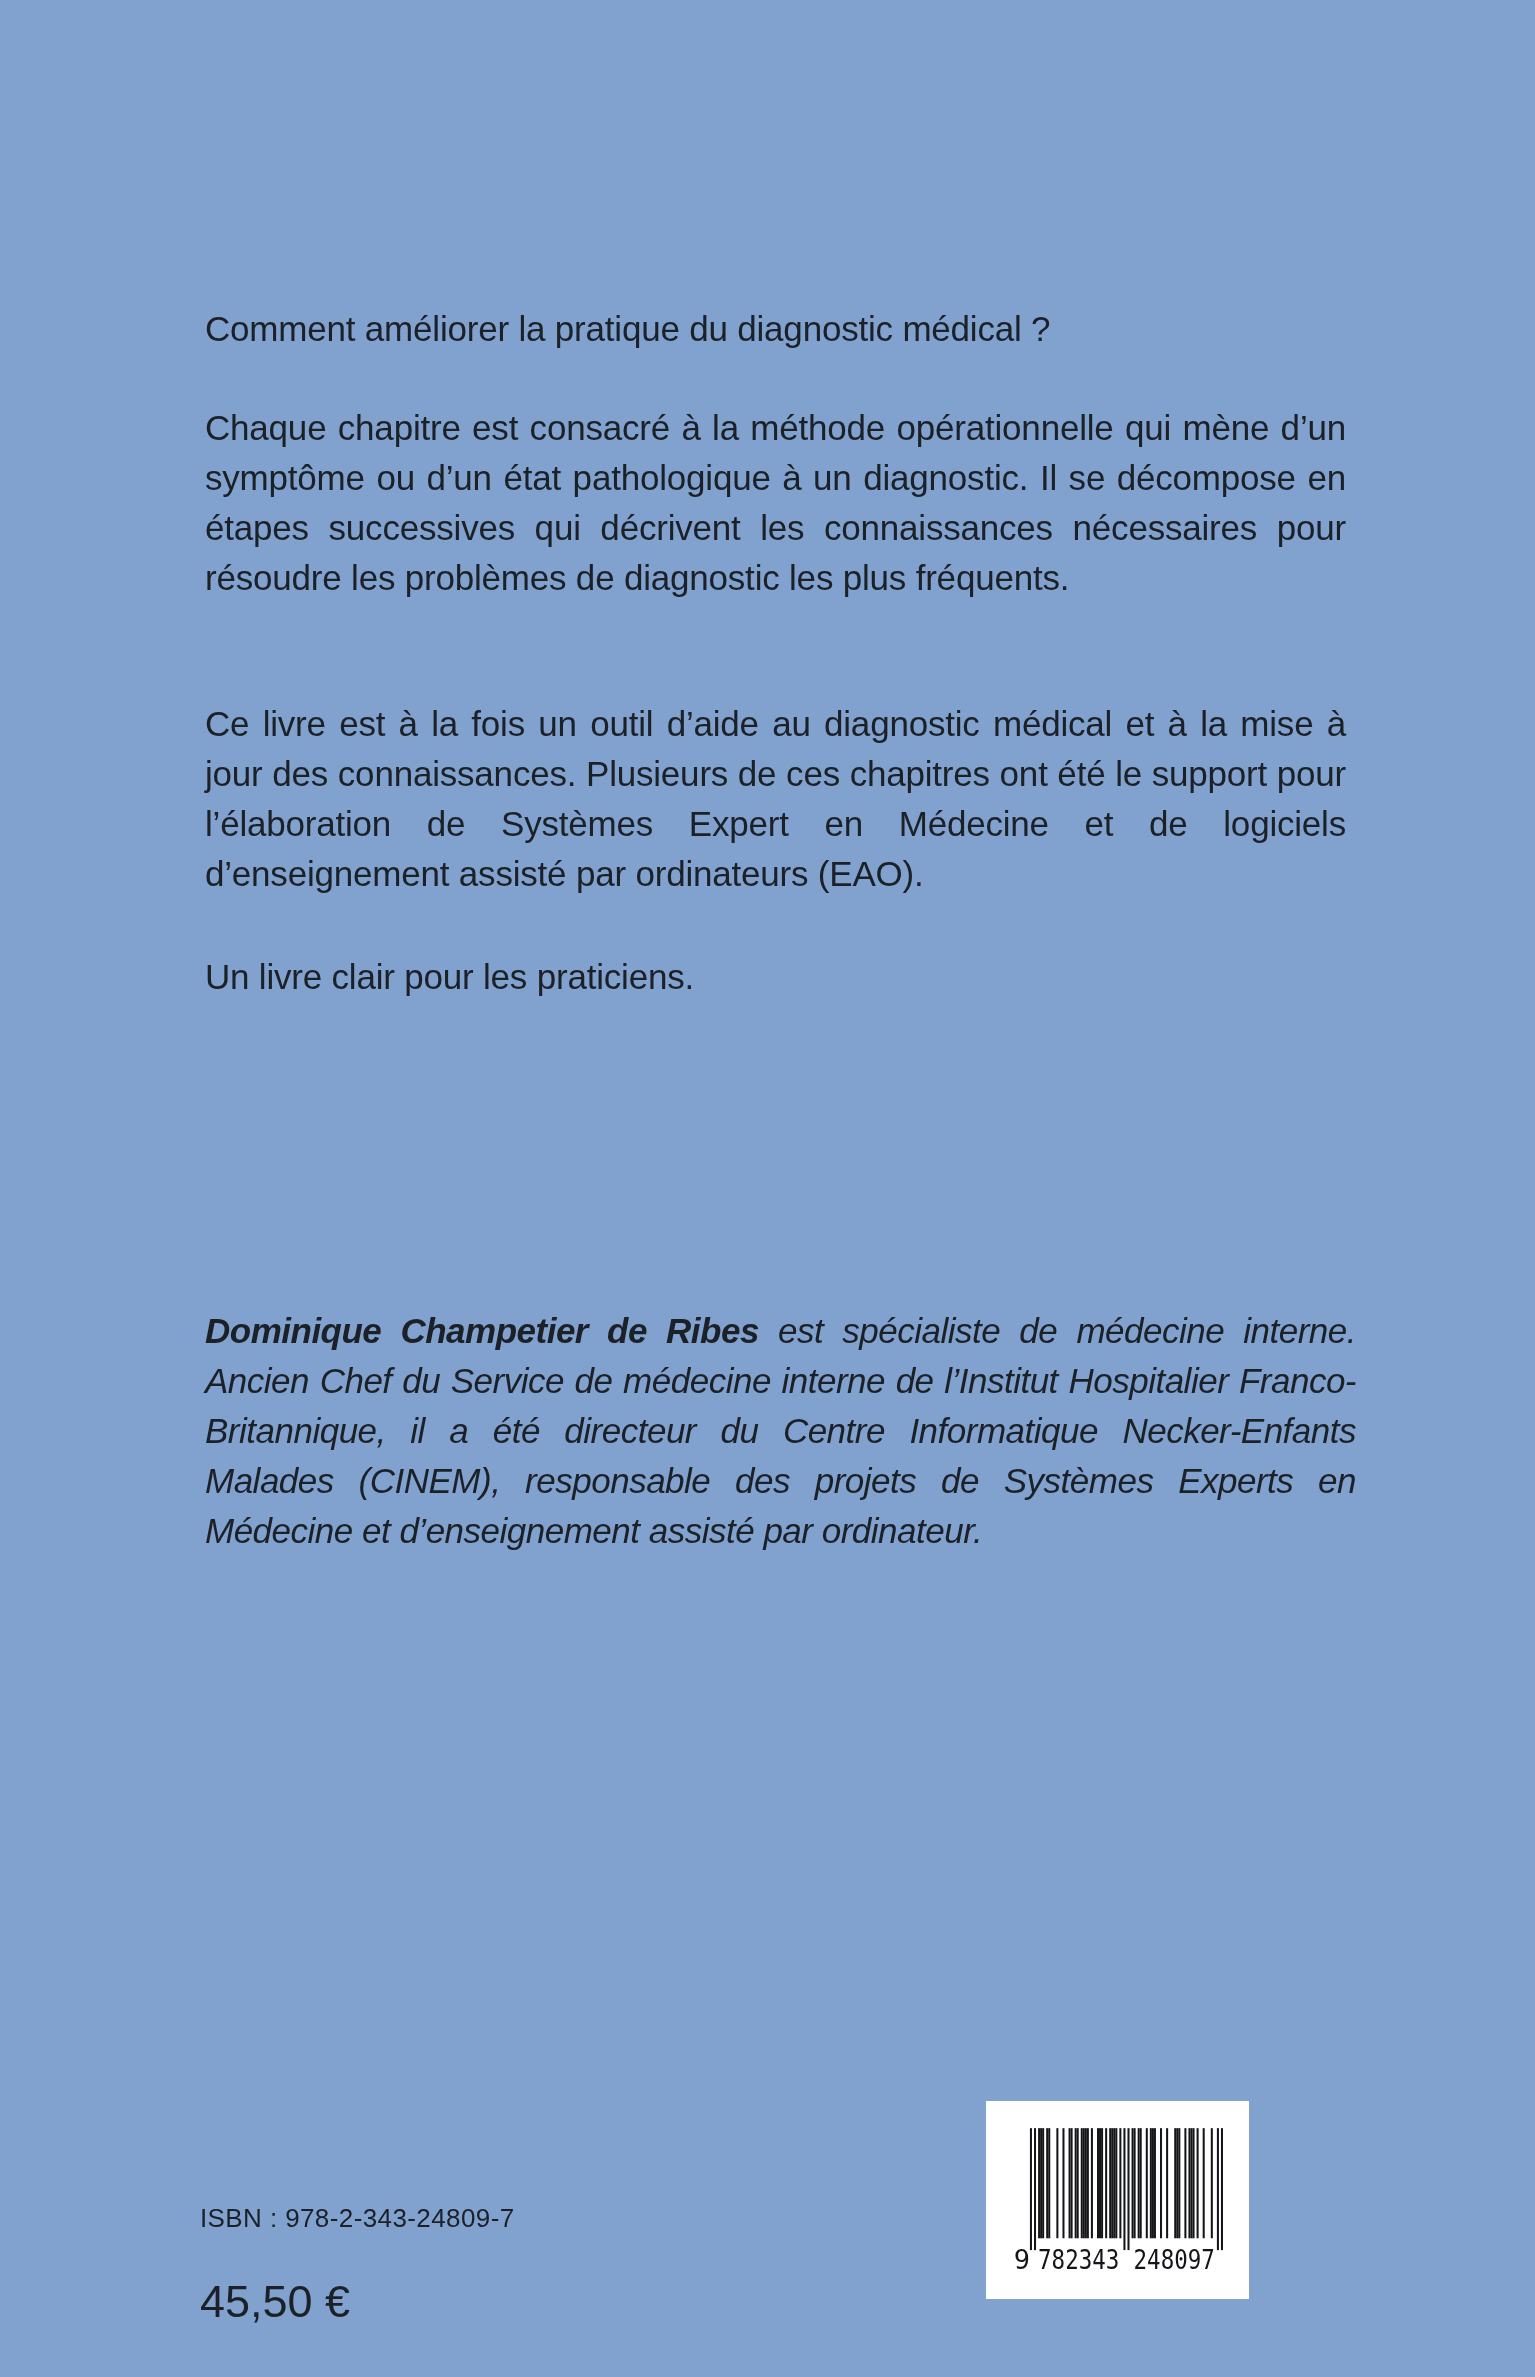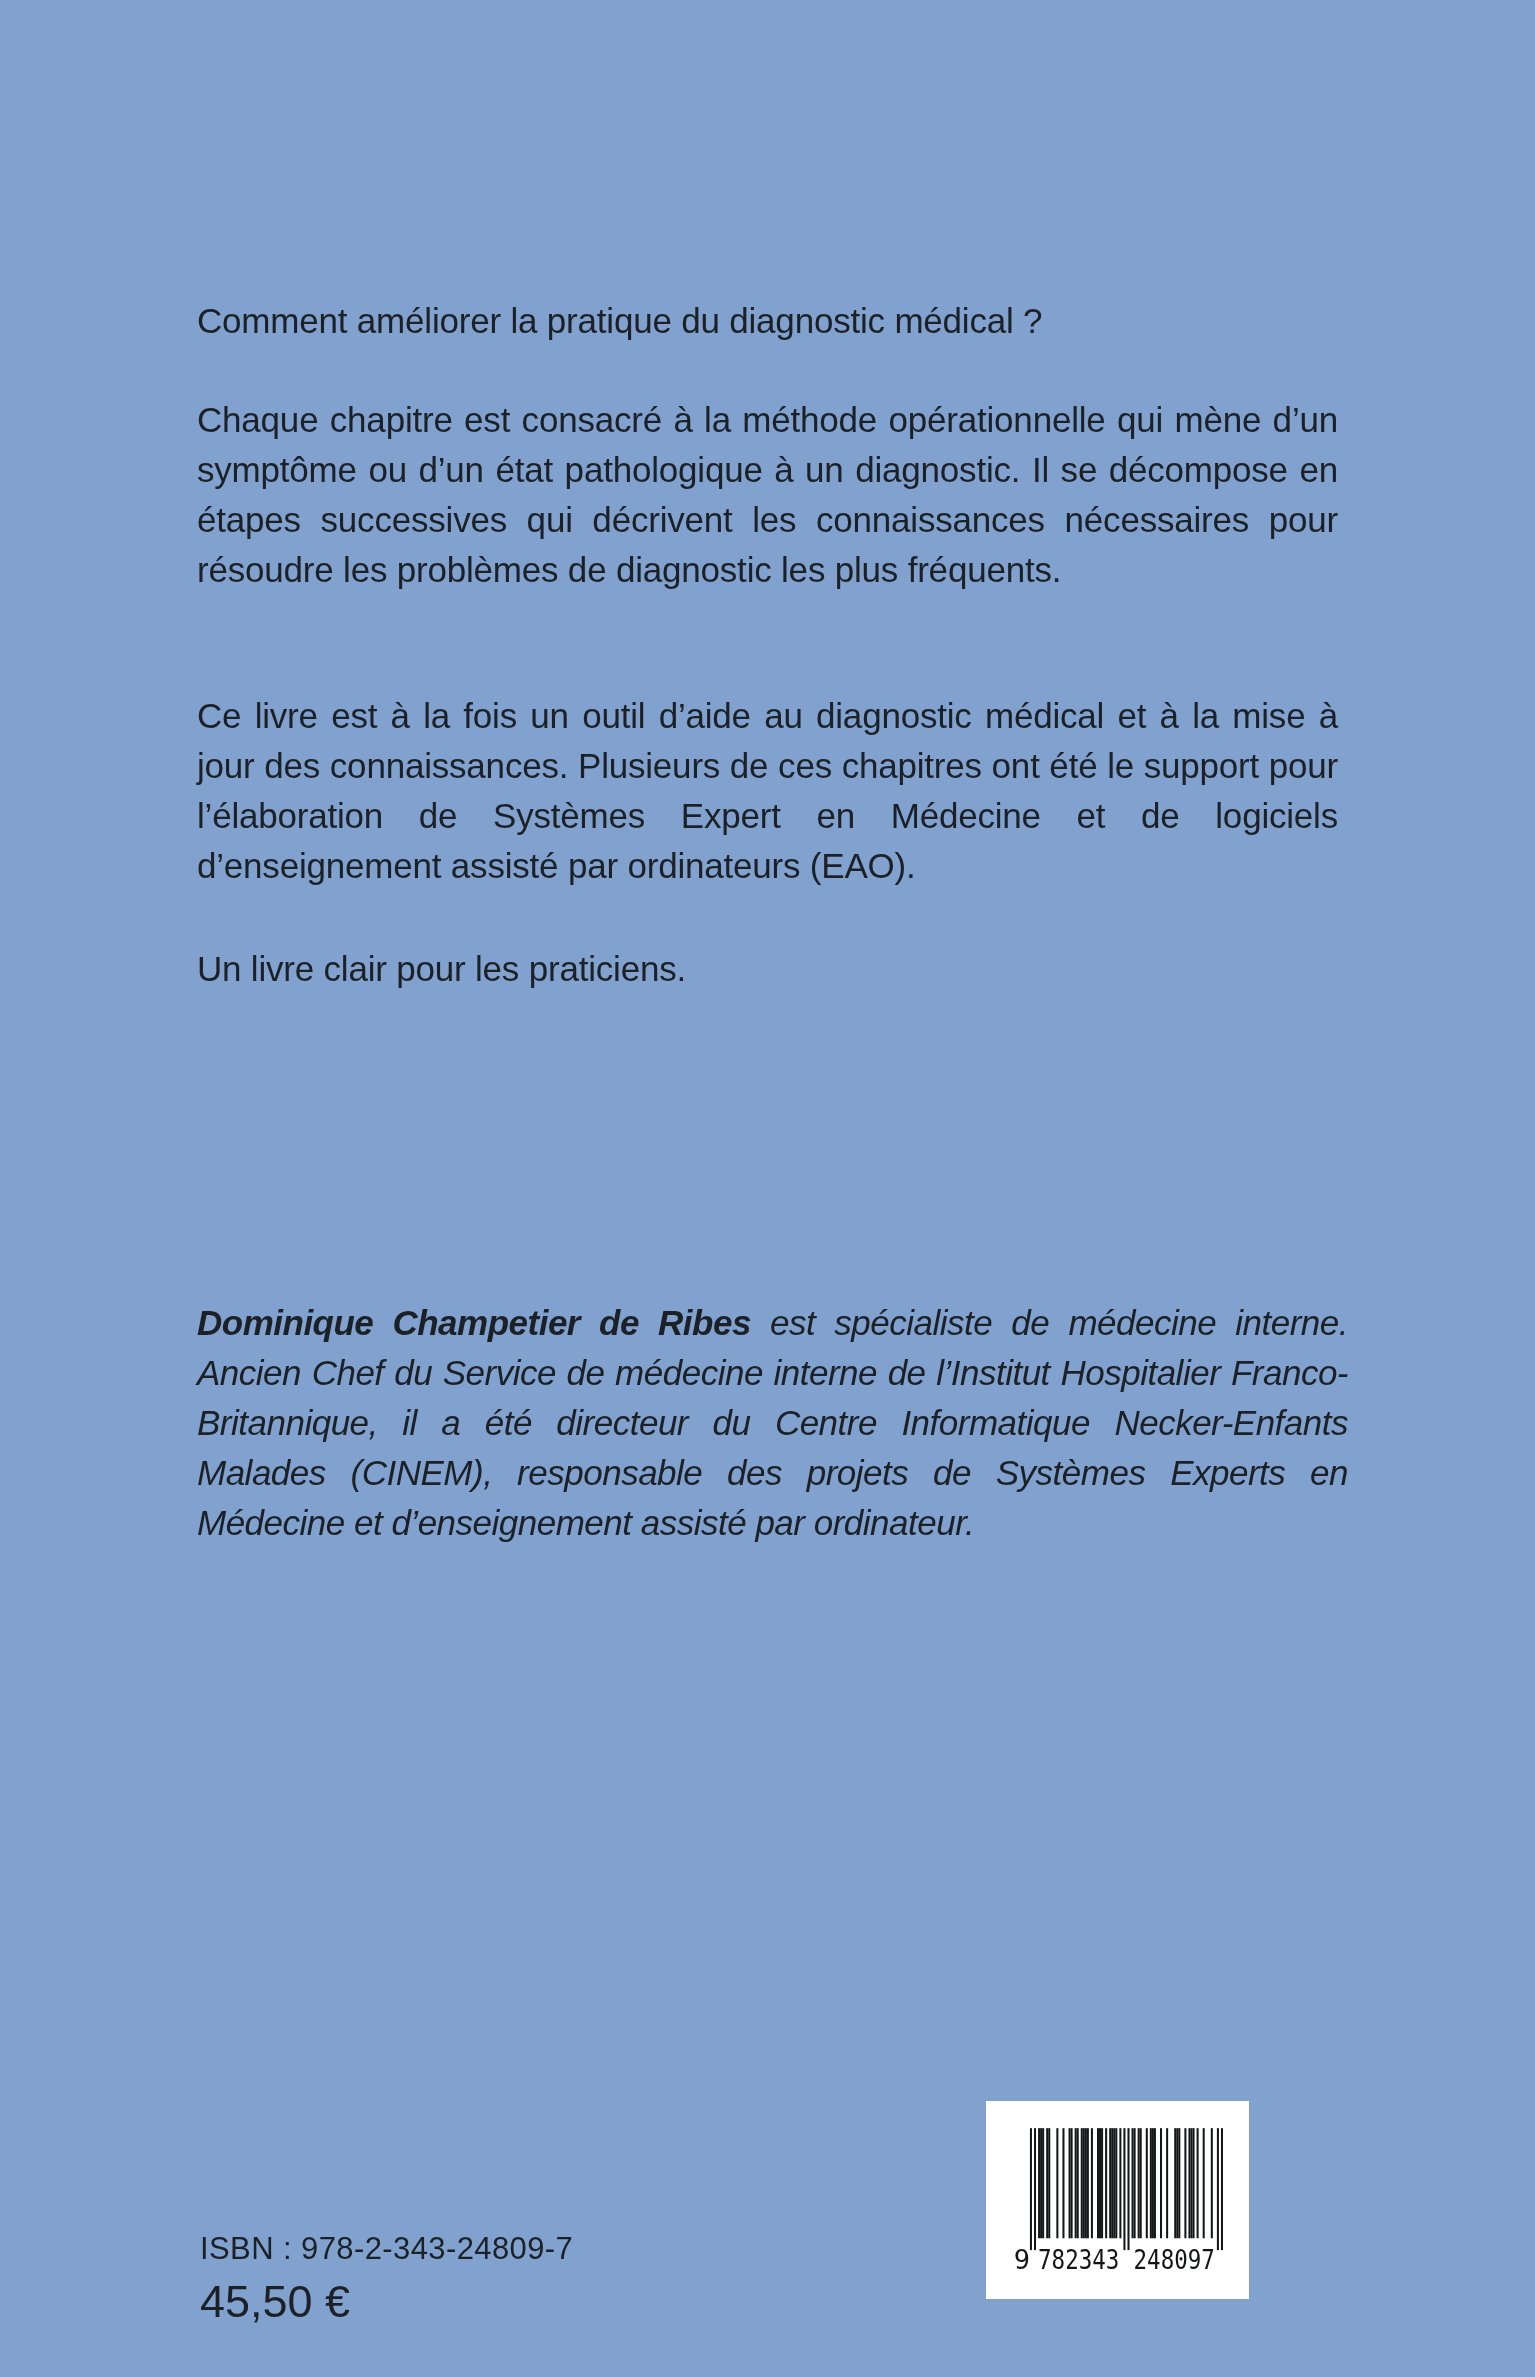--- a/index.html
+++ b/index.html
@@ -22,21 +22,21 @@
     text-align: center;
     font-size: 74px;
     font-weight: bold;
     letter-spacing: -2.1px;
     color: var(--title-ink, #17181c);
   }
   .block {
     position: absolute;
     left: 193px;
     width: 1141px;
-    margin: 4px;
+    margin: 12px;
     font-size: 35px;
     line-height: 50px;
     letter-spacing: -0.2px;
   }
   .justify { text-align: justify; }
   .tagline  { top: 292px; }
   .p1       { top: 391px; }
   .p2       { top: 687px; }
   .closing  { top: 940px; }
   .bio {
@@ -45,23 +45,22 @@
     width: 1151px;
     letter-spacing: -0.5px;
   }
   .bio1 { top: 1294px; }
   .bio2 { top: 1596px; }
   .bname { font-weight: bold; }
   .isbn {
     position: absolute;
     left: 200px;
     top: 2203px;
-    font-size: 31px;
+    font-size: 26px;
     letter-spacing: 0.4px;
-    margin-top: 28px;
   }
   .price {
     position: absolute;
     left: 200px;
     top: 2242px;
     font-size: 45px;
     margin-top: 34px;
   }
   .barcode-box {
     position: absolute;

